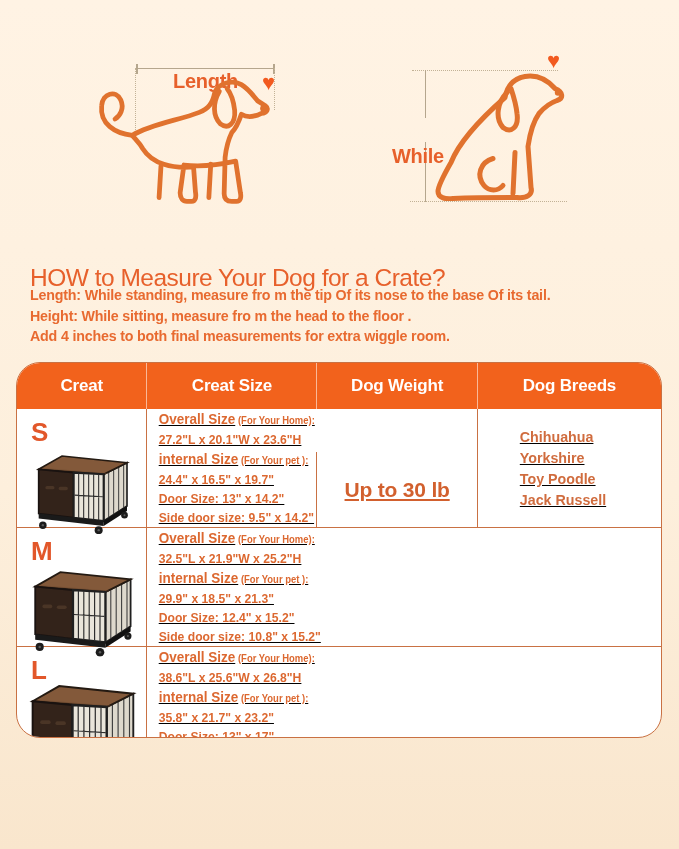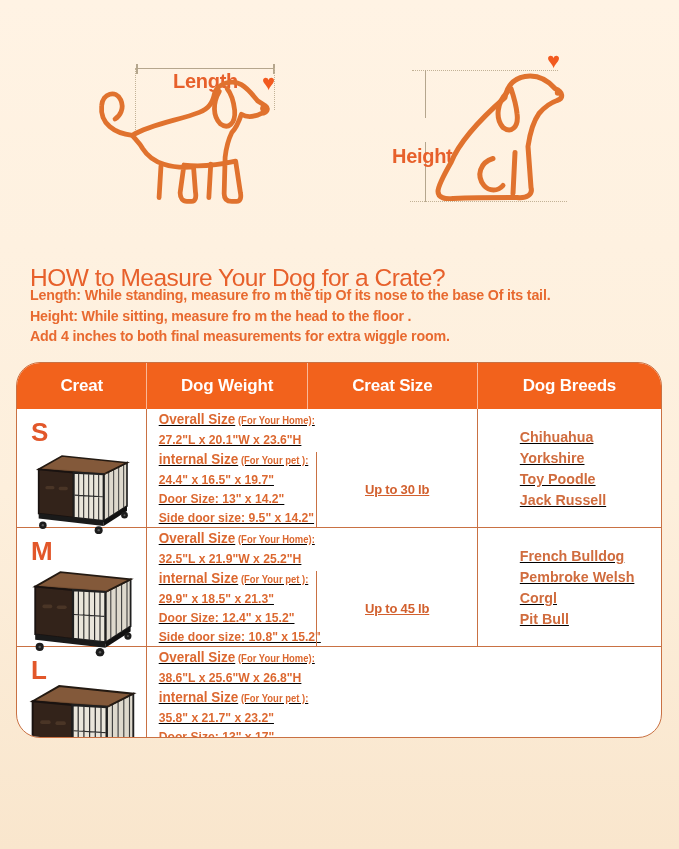--- a/index.html
+++ b/index.html
@@ -72,21 +72,21 @@
   .size-inner{
     padding-left:13px;color:var(--cell-text,#DC6830);
     transform:scaleX(.9);transform-origin:0 50%;width:111%;
     line-height:19px;white-space:nowrap;
   }
   .size-inner .lbl{font-size:15px;font-weight:bold;}
   .size-inner .note{font-size:10.5px;font-weight:bold;margin-left:3px;}
   .size-inner .val{font-size:13.5px;font-weight:bold;}
   .c-weight{
     display:flex;align-items:center;justify-content:center;
-    color:var(--weight,#D2602E);font-size:13px;font-weight:bold;letter-spacing:-0.2px;margin-top:43px;
+    color:var(--weight,#D2602E);font-size:21px;font-weight:bold;letter-spacing:-0.2px;margin-top:43px;
   }
   .c-breeds{display:flex;align-items:center;}
   .breeds-inner{
     padding-left:44px;color:var(--breeds,#D06C3E);font-size:15px;font-weight:bold;
     line-height:21px;transform:scaleX(.95);transform-origin:0 50%;white-space:nowrap;
   }
 </style>
 </head>
 <body>
 
@@ -127,43 +127,43 @@
     <path d="M133,16 C126,28 126,42 134,50 C142,56 150,50 149,36 C148,27 145,18 141,13"></path>
     <path d="M124,92 L122,127 M72,94 L70,127"></path>
     <circle cx="179" cy="34" r="3.4"></circle>
   </svg>
   <div class="abs heart" style="left:262px;top:72px">♥</div>
 
   <div class="abs hdot" style="left:412px;top:70px;width:146px;height:0"></div>
   <div class="abs hdot" style="left:410px;top:201px;width:157px;height:0"></div>
   <div class="abs vline" style="left:425px;top:70px;height:48px"></div>
   <div class="abs vline" style="left:425px;top:142px;height:60px"></div>
-  <div class="abs dim-label" style="left:392px;top:117px">Height</div>
+  <div class="abs dim-label" style="left:392px;top:117px">While</div>
 
   <svg class="abs dogsvg" style="left:435px;top:70px" width="133" height="131" viewBox="0 0 133 130">
     <path d="M120,18 C112,9 102,4 90,6 C78,8 72,16 70,27 C46,48 24,72 16,92 C8,106 3,116 3,121 C3,127 10,129 18,128 C42,127 64,127 82,127 C92,128 98,124 96,117 L93,76 C95,62 99,50 104,43 C110,36 116,32 122,30 C129,28 128,21 120,18"></path>
     <path d="M72,22 C62,32 60,48 68,57 C76,63 84,57 82,43 C81,33 78,24 76,18"></path>
     <path d="M80,82 L78,123"></path>
     <path d="M58,88 C45,92 41,105 49,115 C54,121 63,121 68,115"></path>
     <circle cx="123" cy="22" r="3.2"></circle>
   </svg>
   <div class="abs heart" style="left:547px;top:50px">♥</div>
 
   <h1 class="title">HOW to Measure Your Dog for a Crate?</h1>
   <div class="instructions">
     <p>Length: While standing, measure fro m the tip Of its nose to the base Of its tail.</p>
     <p>Height: While sitting, measure fro m the head to the floor .</p>
     <p>Add 4 inches to both final measurements for extra wiggle room.</p>
   </div>
 
   <div class="crate-table">
     <div class="thead">
       <div class="th c1">Creat</div>
+      <div class="th c2">Creat Size</div>
       <div class="th c3">Dog Weight</div>
-      <div class="th c2">Creat Size</div>
       <div class="th c4">Dog Breeds</div>
     </div>
 
     <div class="trow row-s">
       <div class="cell c1">
         <span class="size-letter">S</span>
         <svg class="crate-img" viewBox="0 0 120 112">
             <use href="#crate"></use>
           </svg>
       </div>
@@ -198,29 +198,20 @@
       <div class="cell c2 c-size">
         <div class="size-inner">
           <div><span class="lbl">Overall Size</span><span class="note">(For Your Home):</span></div>
           <div class="val">32.5"L x 21.9"W x 25.2"H</div>
           <div><span class="lbl">internal Size</span><span class="note">(For Your pet ):</span></div>
           <div class="val">29.9" x 18.5" x 21.3"</div>
           <div class="val">Door Size: 12.4" x 15.2"</div>
           <div class="val">Side door size: 10.8" x 15.2"</div>
         </div>
       </div>
-      <div class="cell c3 c-weight">Up to 45 lb</div>
-      <div class="cell c4 c-breeds">
-        <div class="breeds-inner">
-          <div>French Bulldog</div>
-          <div>Pembroke Welsh</div>
-          <div>Corgl</div>
-          <div>Pit Bull</div>
-        </div>
-      </div>
     </div>
 
     <div class="trow row-l">
       <div class="cell c1">
         <span class="size-letter">L</span>
         <svg class="crate-img" viewBox="0 0 120 112">
             <use href="#crate"></use>
           </svg>
       </div>
       <div class="cell c2 c-size">

